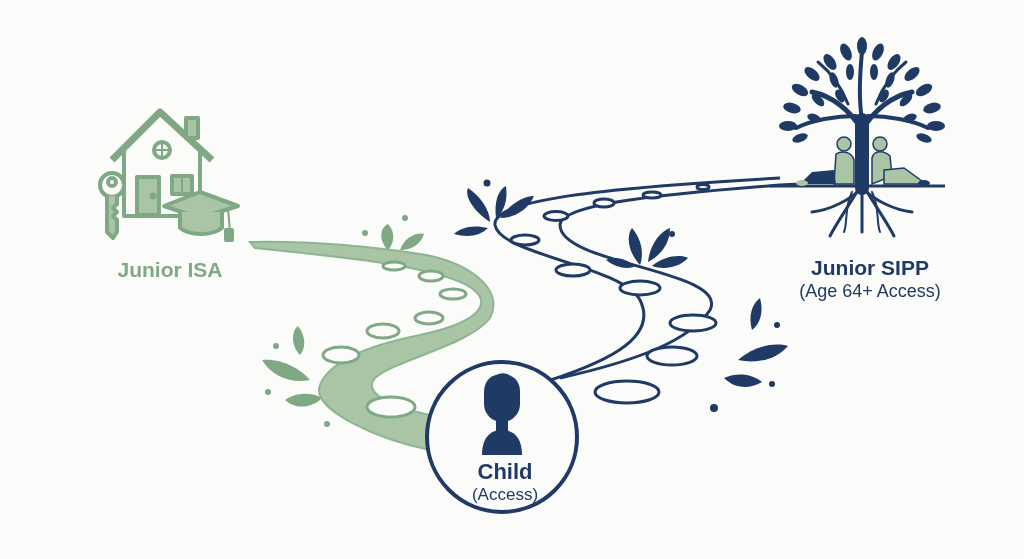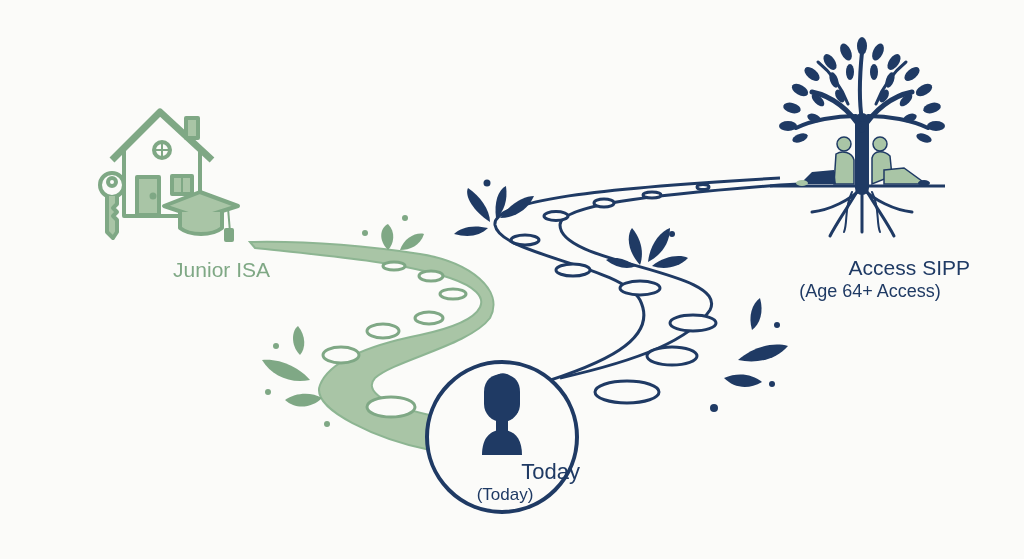--- a/index.html
+++ b/index.html
@@ -4,21 +4,21 @@
 <style>
   html, body { margin: 0; padding: 0; }
   body {
     width: 1024px; height: 559px; overflow: hidden;
     background: #fbfbf9;
     font-family: "Liberation Sans", "DejaVu Sans", sans-serif;
     position: relative;
   }
   .canvas { position: absolute; left: 0; top: 0; width: 1024px; height: 559px; }
   .label { position: absolute; text-align: center; }
-  .label .title { font-weight: normal; font-size: 21px; line-height: 24px; display: block; text-align: right; }
+  .label .title { font-weight: bold; font-size: 21px; line-height: 24px; display: block; }
   .label .sub { font-size: 18px; line-height: 22px; display: block; }
   #isa-label { left: 70px; top: 258px; width: 200px; color: #7fa885; }
   #sipp-label { left: 770px; top: 256px; width: 200px; color: #1f3a64; }
   #today-label { left: 430px; top: 460px; width: 150px; color: #1f3a64; }
   #today-label .title { font-size: 22px; }
   #today-label .sub { font-size: 17px; }
 </style>
 </head>
 <body>
 
@@ -187,20 +187,20 @@
       <rect x="496" y="418" width="12" height="14"></rect>
     </g>
   </g>
 </svg>
 
 <div class="label" id="isa-label">
   <span class="title">Junior ISA</span>
 </div>
 
 <div class="label" id="sipp-label">
-  <span class="title">Access SIPP</span>
+  <span class="title">Junior SIPP</span>
   <span class="sub">(Age 64+ Access)</span>
 </div>
 
 <div class="label" id="today-label">
-  <span class="title">Today</span>
-  <span class="sub">(Today)</span>
+  <span class="title">Child</span>
+  <span class="sub">(Access)</span>
 </div>
 
 </body></html>

